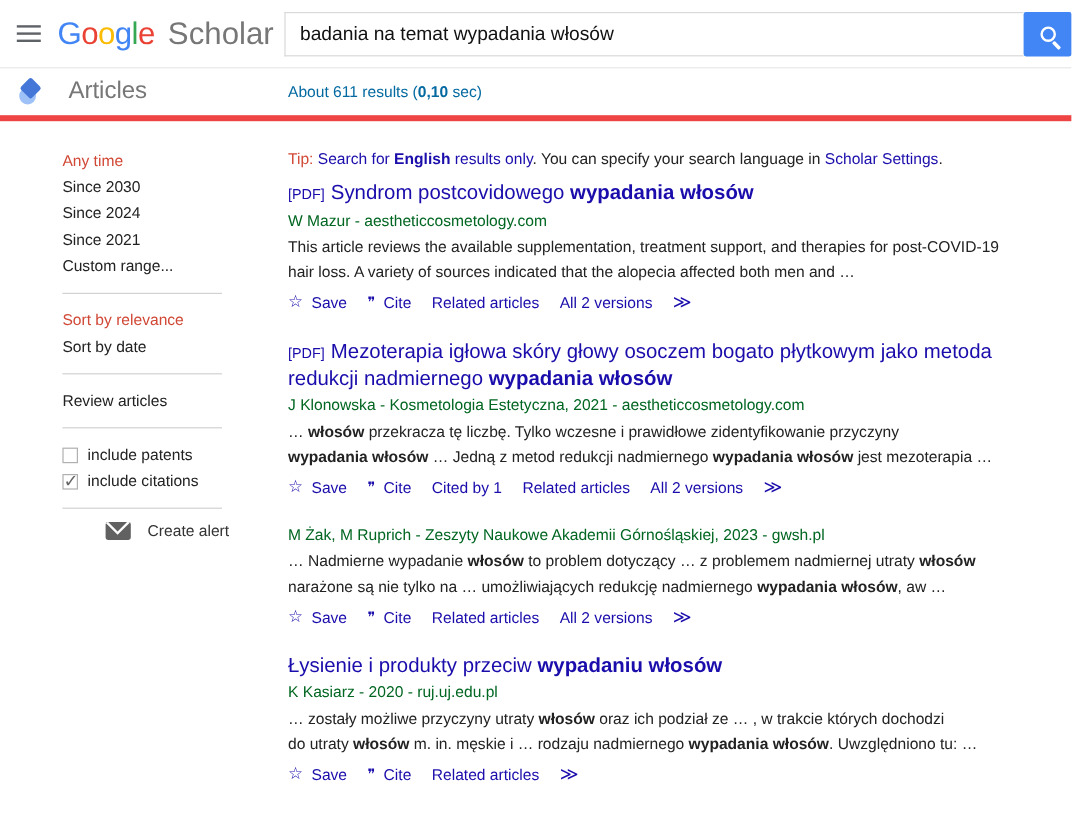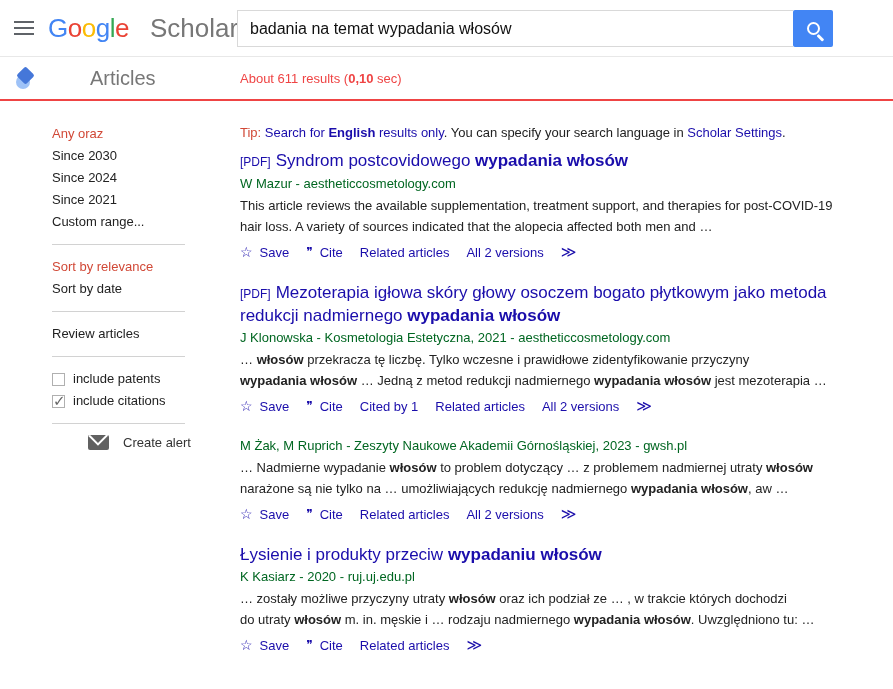--- a/index.html
+++ b/index.html
@@ -7,34 +7,34 @@
   body { font-family: "Liberation Sans", "DejaVu Sans", sans-serif; color: #222; position: relative; }
   a { text-decoration: none; cursor: pointer; }
 
   
   .topbar { position: relative; height: 57px; border-bottom: 1px solid #e8e8e8; display: flex; align-items: center; padding-left: 14px; }
   .burger { width: 20px; cursor: pointer; margin-right: 14px; }
   .burger i { display: block; width: 20px; height: 2px; background: #5f6368; margin: 4px 0; }
   .logo { display: flex; align-items: baseline; margin-left: 0px; cursor: pointer; }
   .logo span { font-size: 26px; letter-spacing: -0.5px; }
   .c-blue { color: #4285f4; } .c-red { color: #ea4335; } .c-yellow { color: #fbbc05; } .c-green { color: #34a853; }
-  .logo .scholar { color: #777; margin-left: 21px; letter-spacing: 0; }
+  .logo .scholar { color: #777; margin-left: 11px; letter-spacing: 0; }
   .search-wrap { position: absolute; left: 237px; top: 10px; display: flex; }
-  .search-input { width: 556px; height: 37px; border: 1px solid #d9d9d9; border-right: none; padding: 0 12px; font-size: 16px; color: #111; font-family: inherit; outline: none; }
+  .search-input { width: 616px; height: 37px; border: 1px solid #d9d9d9; border-right: none; padding: 0 12px; font-size: 16px; color: #111; font-family: inherit; outline: none; }
   .search-btn { width: 40px; height: 37px; background: #4285f4; border: none; border-radius: 2px; cursor: pointer; display: flex; align-items: center; justify-content: center; }
   .mag { width: 13px; height: 13px; border: 2px solid #fff; border-radius: 50%; position: relative; display: block; }
   .mag::after { content: ""; position: absolute; width: 2.5px; height: 8px; background: #fff; left: 10.5px; top: 9.5px; transform: rotate(-45deg); border-radius: 1px; }
 
   
-  .articles-bar { position: relative; height: 44px; border-bottom: 2px solid #ef4444; display: flex; align-items: center; padding-left: 16px; gap: 33px; }
+  .articles-bar { position: relative; height: 44px; border-bottom: 5px solid #ef4444; display: flex; align-items: center; padding-left: 16px; }
   .cap { position: relative; width: 22px; height: 21px; margin-right: 19px; }
   .cap .base { position: absolute; left: 0px; bottom: 0px; width: 14px; height: 14px; border-radius: 50%; background: #9ec2f7; }
   .cap .board { position: absolute; left: 3px; top: 1px; width: 13px; height: 13px; background: #4577d9; transform: rotate(45deg); border-radius: 2px; }
   .articles-label { font-size: 20px; color: #777; }
-  .stats { position: absolute; left: 240px; font-size: 13px; color: #ef4444; }
+  .stats { position: absolute; left: 240px; font-size: 13px; color: #0369a1; }
   .stats b { font-weight: 700; }
 
   
   .content { display: flex; }
   .sidebar { width: 240px; padding: 22px 0 0 52px; flex-shrink: 0; font-size: 13px; }
   .main { width: 620px; padding-top: 24px; }
 
   
   .side-item { display: block; line-height: 22px; color: #222; }
   .side-item.selected { color: #d14836; }
@@ -96,21 +96,21 @@
       <span class="base"></span>
       <span class="board"></span>
     </div>
   <div class="articles-label">Articles</div>
   <div class="stats"><span>About 611 results (</span><b>0,10</b><span> sec)</span></div>
 </div>
 
 <div class="content">
 
   <div class="sidebar">
-    <a class="side-item selected">Any oraz</a>
+    <a class="side-item selected">Any time</a>
     <a class="side-item">Since 2030</a>
     <a class="side-item">Since 2024</a>
     <a class="side-item">Since 2021</a>
     <a class="side-item">Custom range...</a>
     <div class="divider"></div>
     <a class="side-item selected">Sort by relevance</a>
     <a class="side-item">Sort by date</a>
     <div class="divider"></div>
     <a class="side-item">Review articles</a>
     <div class="divider"></div>

